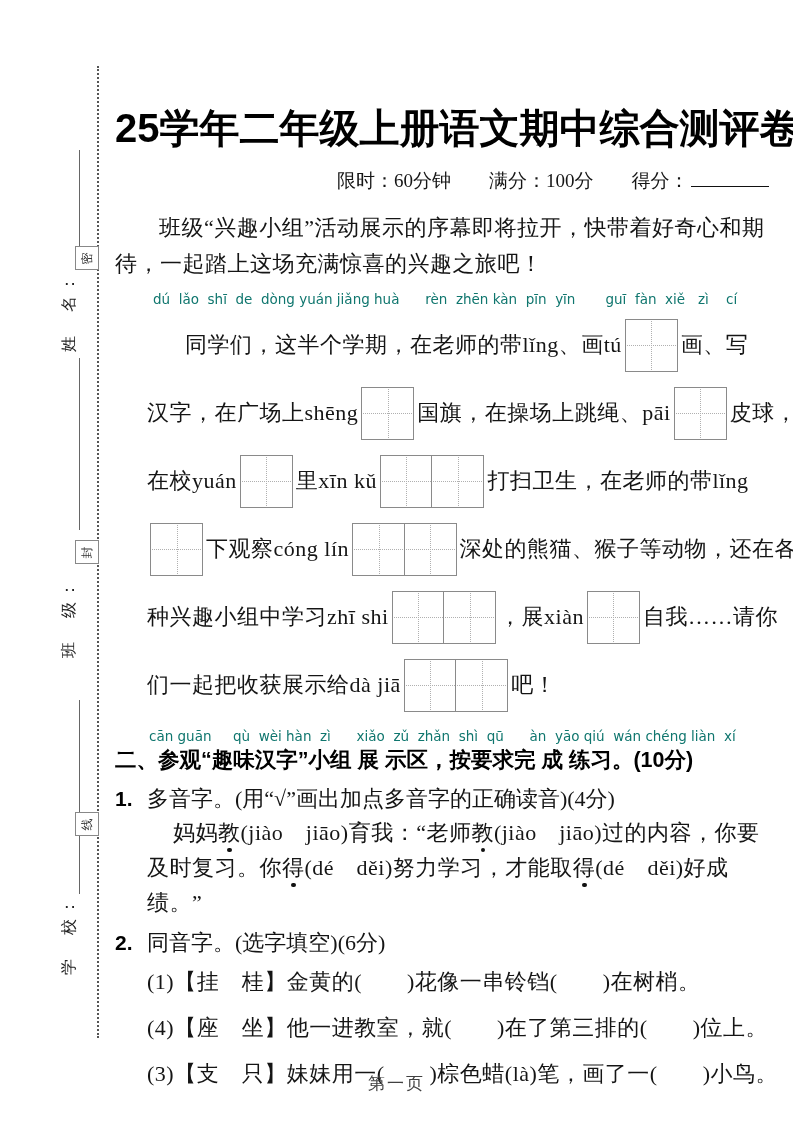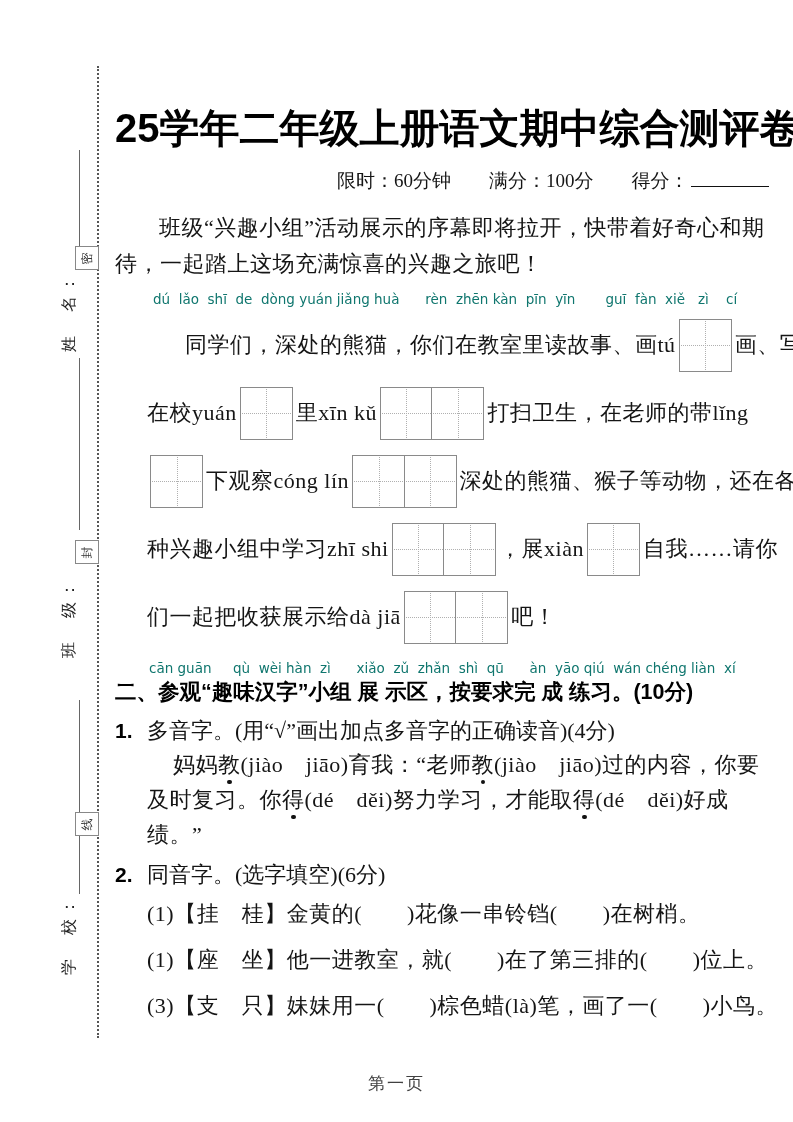--- a/index.html
+++ b/index.html
@@ -158,23 +158,30 @@
         <span>得分：</span><span class="score-line"></span>
       </span>
     </div>
 
     <p class="intro">班级“兴趣小组”活动展示的序幕即将拉开，快带着好奇心和期待，一起踏上这场充满惊喜的兴趣之旅吧！</p>
 
     <div class="pinyin py-1">dú  lǎo  shī  de  dòng yuán jiǎng huà      rèn  zhēn kàn  pīn  yīn       guī  fàn  xiě   zì    cí</div>
 
     <div class="dict">
       <div class="dict-row first">
-          <span>同学们，深处的熊猫，你们在教室里读故事、画tú</span>
+          <span>同学们，这半个学期，在老师的带lǐng、画tú</span>
           <span class="hz-box"></span>
           <span>画、写</span>
+        </div>
+      <div class="dict-row">
+          <span>汉字，在广场上shēng</span>
+          <span class="hz-box"></span>
+          <span>国旗，在操场上跳绳、pāi</span>
+          <span class="hz-box"></span>
+          <span>皮球，</span>
         </div>
       <div class="dict-row">
           <span>在校yuán</span>
           <span class="hz-box"></span>
           <span>里xīn kǔ</span>
           <span class="hz-box"></span>
           <span class="hz-box"></span>
           <span>打扫卫生，在老师的带lǐng</span>
         </div>
       <div class="dict-row">
@@ -210,20 +217,20 @@
 
     <div class="passage"><span class="indent"></span><span><span>妈妈</span><span class="dot-under">教</span><span>(jiào　jiāo)育我：“老师</span><span class="dot-under">教</span><span>(jiào　jiāo)过的内容，你要</span></span></div>
     <div class="passage"><span><span>及时复习。你</span><span class="dot-under">得</span><span>(dé　děi)努力学习，才能取</span><span class="dot-under">得</span><span>(dé　děi)好成绩。”</span></span></div>
 
     <div class="q-row">
       <span class="q-num">2.</span>
       <span>同音字。(选字填空)(6分)</span>
     </div>
 
     <div class="q2-item">(1)【挂　桂】金黄的(　　)花像一串铃铛(　　)在树梢。</div>
-    <div class="q2-item">(1)【座　坐】他一进教室，就(　　)在了第三排的(　　)位上。</div>
+    <div class="q2-item">(4)【座　坐】他一进教室，就(　　)在了第三排的(　　)位上。</div>
     <div class="q2-item">(3)【支　只】妹妹用一(　　)棕色蜡(là)笔，画了一(　　)小鸟。</div>
 
   </div>
 
   <div class="footer">第一页</div>
 
 </div>
 
 </body></html>

